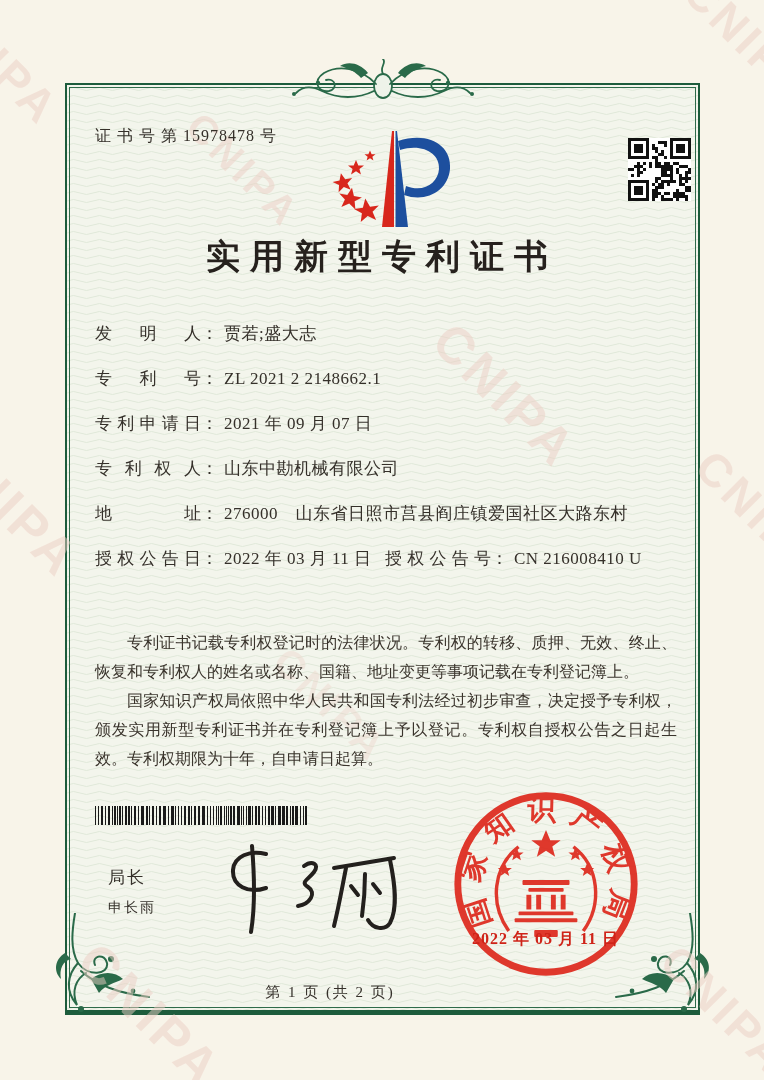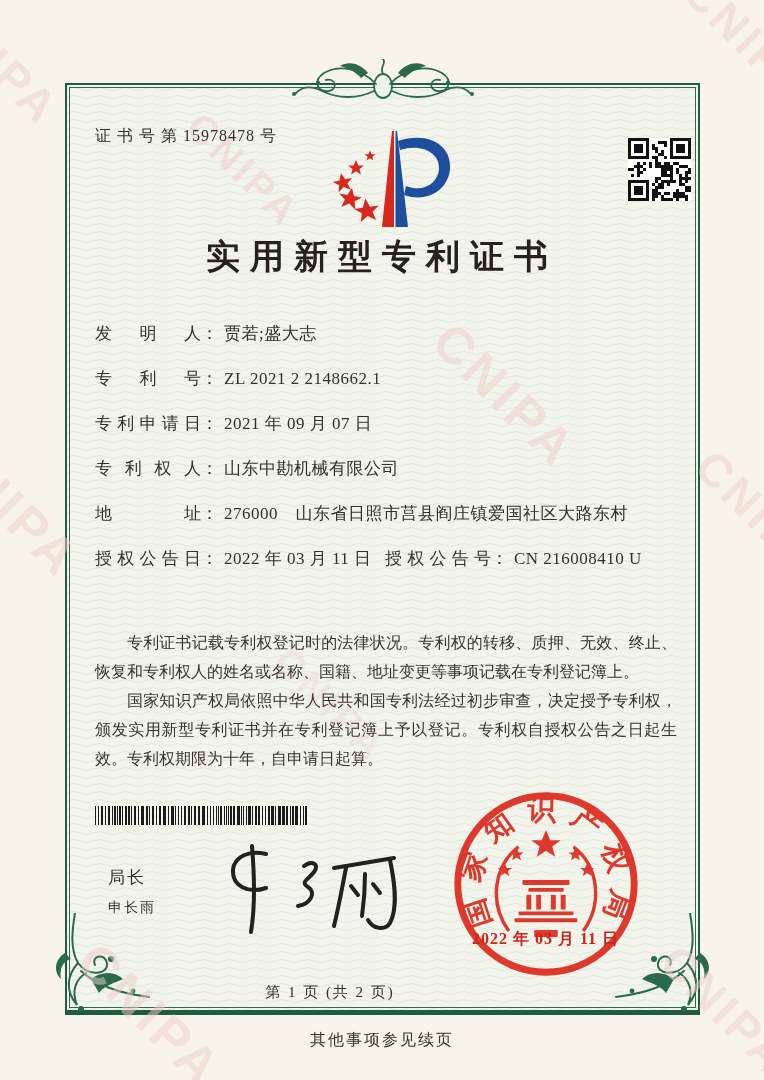--- a/index.html
+++ b/index.html
@@ -426,15 +426,14 @@
         <rect x="68" y="135" width="64" height="4" rx="1"></rect>
         <rect x="88" y="147" width="24" height="7" rx="1"></rect>
       </g>
       <path d="M62,148 C42,120 46,82 72,62" fill="none" stroke-width="3.5"></path>
       <path d="M138,148 C158,120 154,82 128,62" fill="none" stroke-width="3.5"></path>
     </g>
   </svg>
   <div class="seal-date">2022 年 03 月 11 日</div>
 
   <div class="page-num">第 1 页 (共 2 页)</div>
-  <div class="cont-note">其他事项参见续页</div>
 
 </div>
 
 </body></html>

